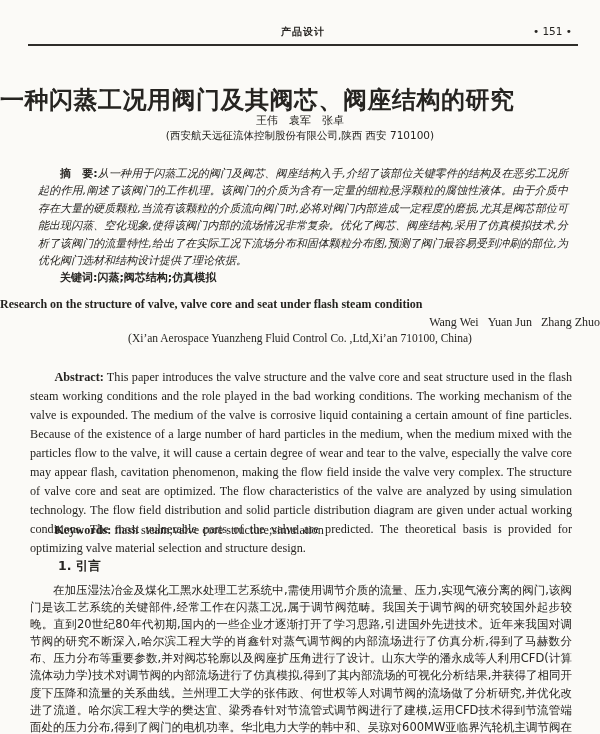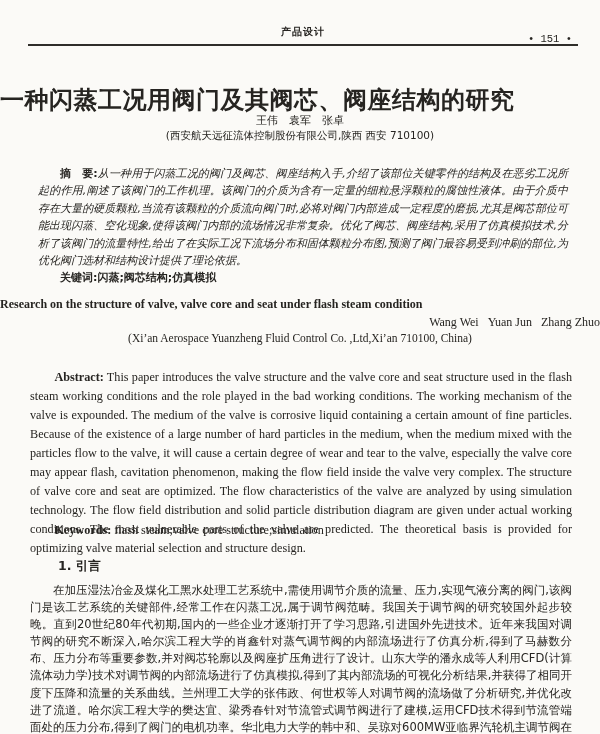--- a/index.html
+++ b/index.html
@@ -12,21 +12,21 @@
     position: relative;
     overflow: hidden;
     font-family: "DejaVu Sans", sans-serif;
   }
   
   .header { position: absolute; top: 25px; left: 30px; right: 24px; height: 16px; }
   .header-center {
     position: absolute; left: 0; right: 0; text-align: center;
     font-size: 10px; font-weight: bold; letter-spacing: 1px;
   }
-  .header-page { position: absolute; right: 4px; top: 8px; font-size: 10.5px; font-family: Liberation Mono, monospace; }
+  .header-page { position: absolute; right: 4px; top: 0; font-size: 10.5px; }
   .header-rule {
     position: absolute; top: 44px; left: 28px; right: 22px;
     border-top: 2px solid #2f2d2a; height: 0;
   }
   
   .title-zh {
     position: absolute; top: 84px; left: 0; right: 0;
     text-align: left; font-weight: bold; font-size: 24px; letter-spacing: 0.5px;
   }
   .authors-zh {

